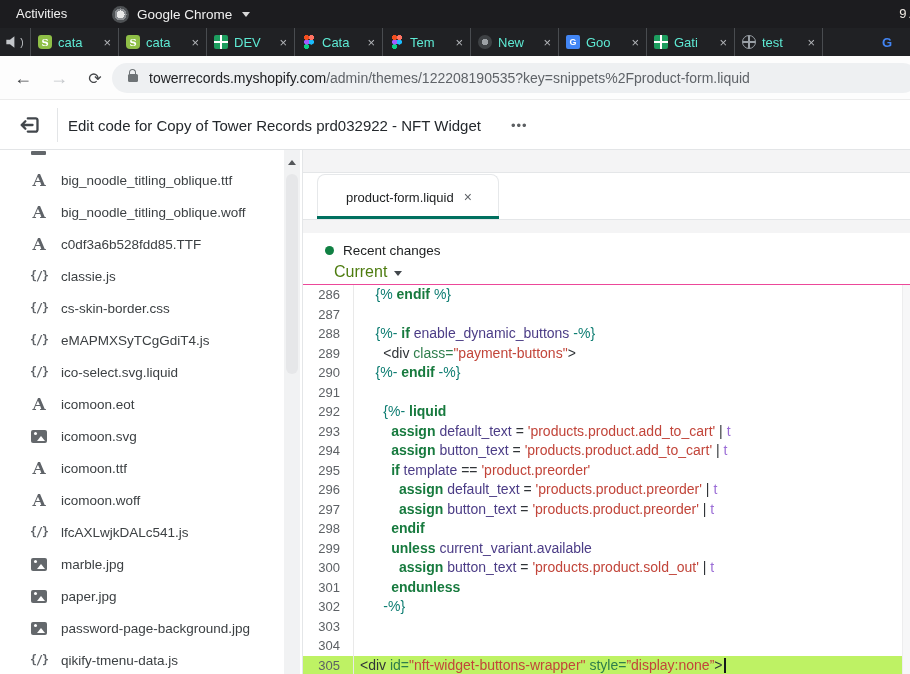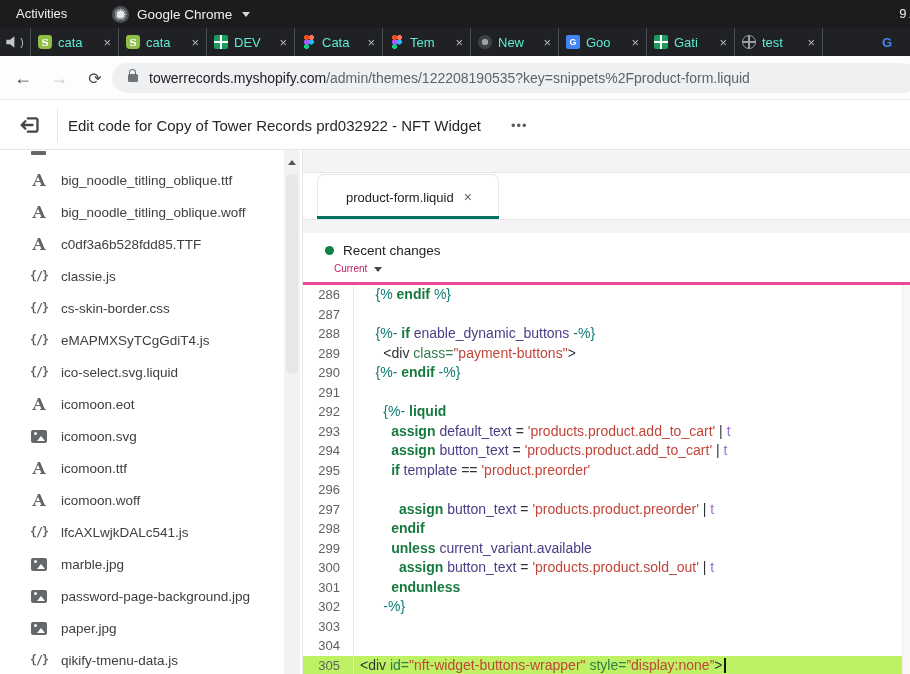--- a/index.html
+++ b/index.html
@@ -86,26 +86,26 @@
   .sb-thumb{position:absolute;left:2px;top:24px;width:12px;height:200px;background:#e6e7e9;border-radius:6px}
 
   
   .editor{position:absolute;left:302px;top:150px;width:608px;height:524px;background:#f4f4f5;border-left:1px solid #e4e6e8;box-sizing:border-box}
   .tabrow{position:absolute;left:0;right:0;top:22px;height:46px;background:#fff;border-top:1px solid #e4e6e8;border-bottom:1px solid #e4e6e8;box-sizing:content-box}
   .etab{position:absolute;left:14px;top:1px;width:182px;height:45px;background:#fff;border:1px solid #e6e8ea;border-bottom:none;
         border-radius:8px 8px 0 0;box-sizing:border-box;display:flex;align-items:center;justify-content:space-between;padding:0 28px}
   .etab::after{content:"";position:absolute;left:-1px;right:-1px;bottom:0;height:3px;background:#00705f}
   .etab-name{font-size:13px;color:#202223;white-space:nowrap}
   .etab-close{font-size:14px;color:#5f6368;margin-left:10px}
-  .changes{position:absolute;left:0;right:0;top:83px;height:52px;background:#fff;border-bottom:3px solid #ec4899;box-sizing:border-box}
+  .changes{position:absolute;left:0;right:0;top:83px;height:52px;background:#fff;border-bottom:1px solid #ec4899;box-sizing:border-box}
   .rc-row{display:flex;align-items:center;gap:9px;padding:10px 0 0 22px}
   .rc-dot{width:9px;height:9px;border-radius:50%;background:#108043}
   .rc-label{font-size:13.5px;color:#202223}
   .cur-row{display:flex;align-items:center;gap:7px;padding:5px 0 0 31px}
-  .cur-label{font-size:10px;color:#be185d}
+  .cur-label{font-size:16px;color:#4d7c0f}
   .cur-caret{width:0;height:0;border-left:4px solid transparent;border-right:4px solid transparent;border-top:5px solid #42474c;margin-top:2px}
 
   .code{position:absolute;left:0;right:0;top:135px;bottom:0;background:#fff;overflow:hidden;
         font-family:Liberation Sans, sans-serif}
   .cl{display:flex;height:19.5px;line-height:19.5px}
   .cl.active{background:#bef264}
   .ln{flex:0 0 51px;width:51px;text-align:right;padding-right:13px;box-sizing:border-box;
       border-right:1px solid #e9e9e9;color:#5d6165;font-size:13px}
   .ct{padding-left:6px;white-space:pre;font-size:14px}
   .cs-p{color:#303438}
@@ -268,27 +268,27 @@
       <div class="file-row">
         <span class="fic fic-image">
           <span class="img-shape"></span>
         </span>
         <span class="file-name">marble.jpg</span>
       </div>
       <div class="file-row">
         <span class="fic fic-image">
           <span class="img-shape"></span>
         </span>
-        <span class="file-name">password-page-background.jpg</span>
+        <span class="file-name">paper.jpg</span>
       </div>
       <div class="file-row">
         <span class="fic fic-image">
           <span class="img-shape"></span>
         </span>
-        <span class="file-name">paper.jpg</span>
+        <span class="file-name">password-page-background.jpg</span>
       </div>
       <div class="file-row">
         <span class="fic fic-script">{/}</span>
         <span class="file-name">qikify-tmenu-data.js</span>
       </div>
     </div>
   <div class="sb-scroll">
     <span class="sb-up"></span>
     <span class="sb-thumb"></span>
   </div>
@@ -347,20 +347,21 @@
       <div class="cl">
         <span class="ln">294</span>
         <span class="ct"><span class="cs-p">        </span><span class="cs-k">assign</span><span class="cs-p"> </span><span class="cs-v">button_text</span><span class="cs-p"> = </span><span class="cs-s">'products.product.add_to_cart'</span><span class="cs-p"> | </span><span class="cs-f">t</span></span>
       </div>
       <div class="cl">
         <span class="ln">295</span>
         <span class="ct"><span class="cs-p">        </span><span class="cs-k">if</span><span class="cs-p"> </span><span class="cs-v">template</span><span class="cs-p"> == </span><span class="cs-s">'product.preorder'</span></span>
       </div>
       <div class="cl">
         <span class="ln">296</span>
+        <span class="ct"><span class="cs-p">          </span><span class="cs-k">assign</span><span class="cs-p"> </span><span class="cs-v">default_text</span><span class="cs-p"> = </span><span class="cs-s">'products.product.preorder'</span><span class="cs-p"> | </span><span class="cs-f">t</span></span>
       </div>
       <div class="cl">
         <span class="ln">297</span>
         <span class="ct"><span class="cs-p">          </span><span class="cs-k">assign</span><span class="cs-p"> </span><span class="cs-v">button_text</span><span class="cs-p"> = </span><span class="cs-s">'products.product.preorder'</span><span class="cs-p"> | </span><span class="cs-f">t</span></span>
       </div>
       <div class="cl">
         <span class="ln">298</span>
         <span class="ct"><span class="cs-p">        </span><span class="cs-k">endif</span></span>
       </div>
       <div class="cl">

